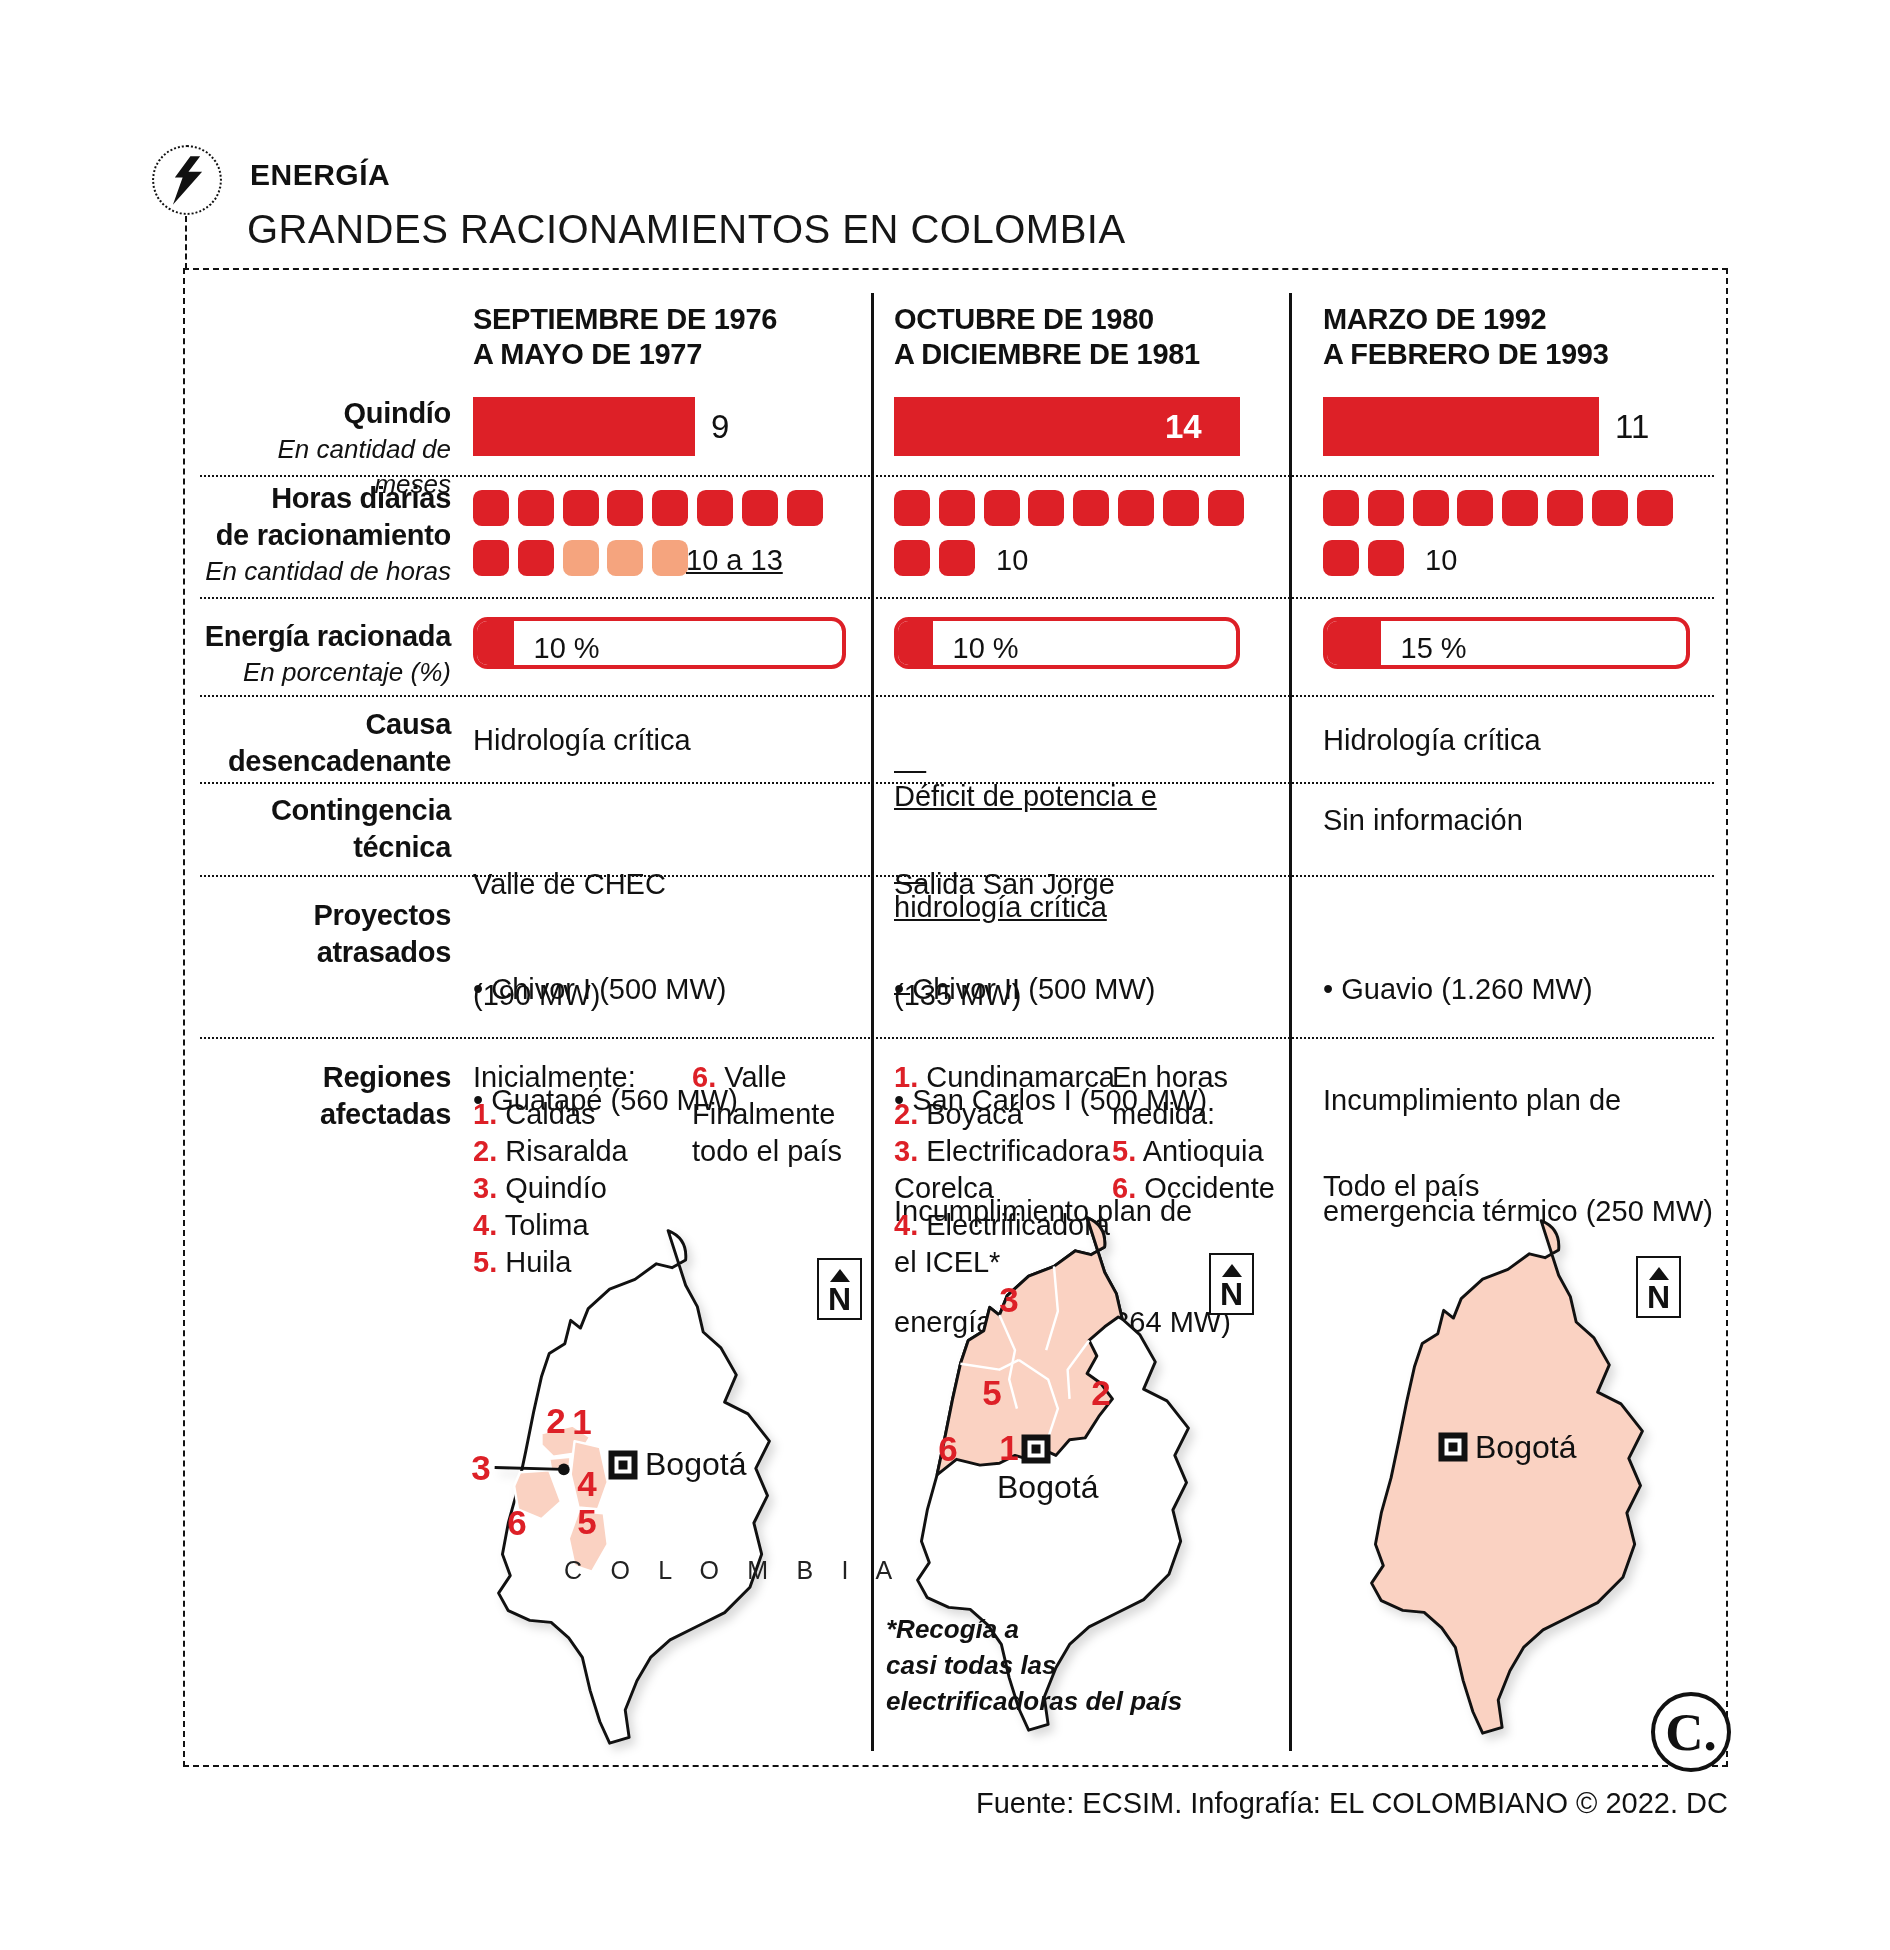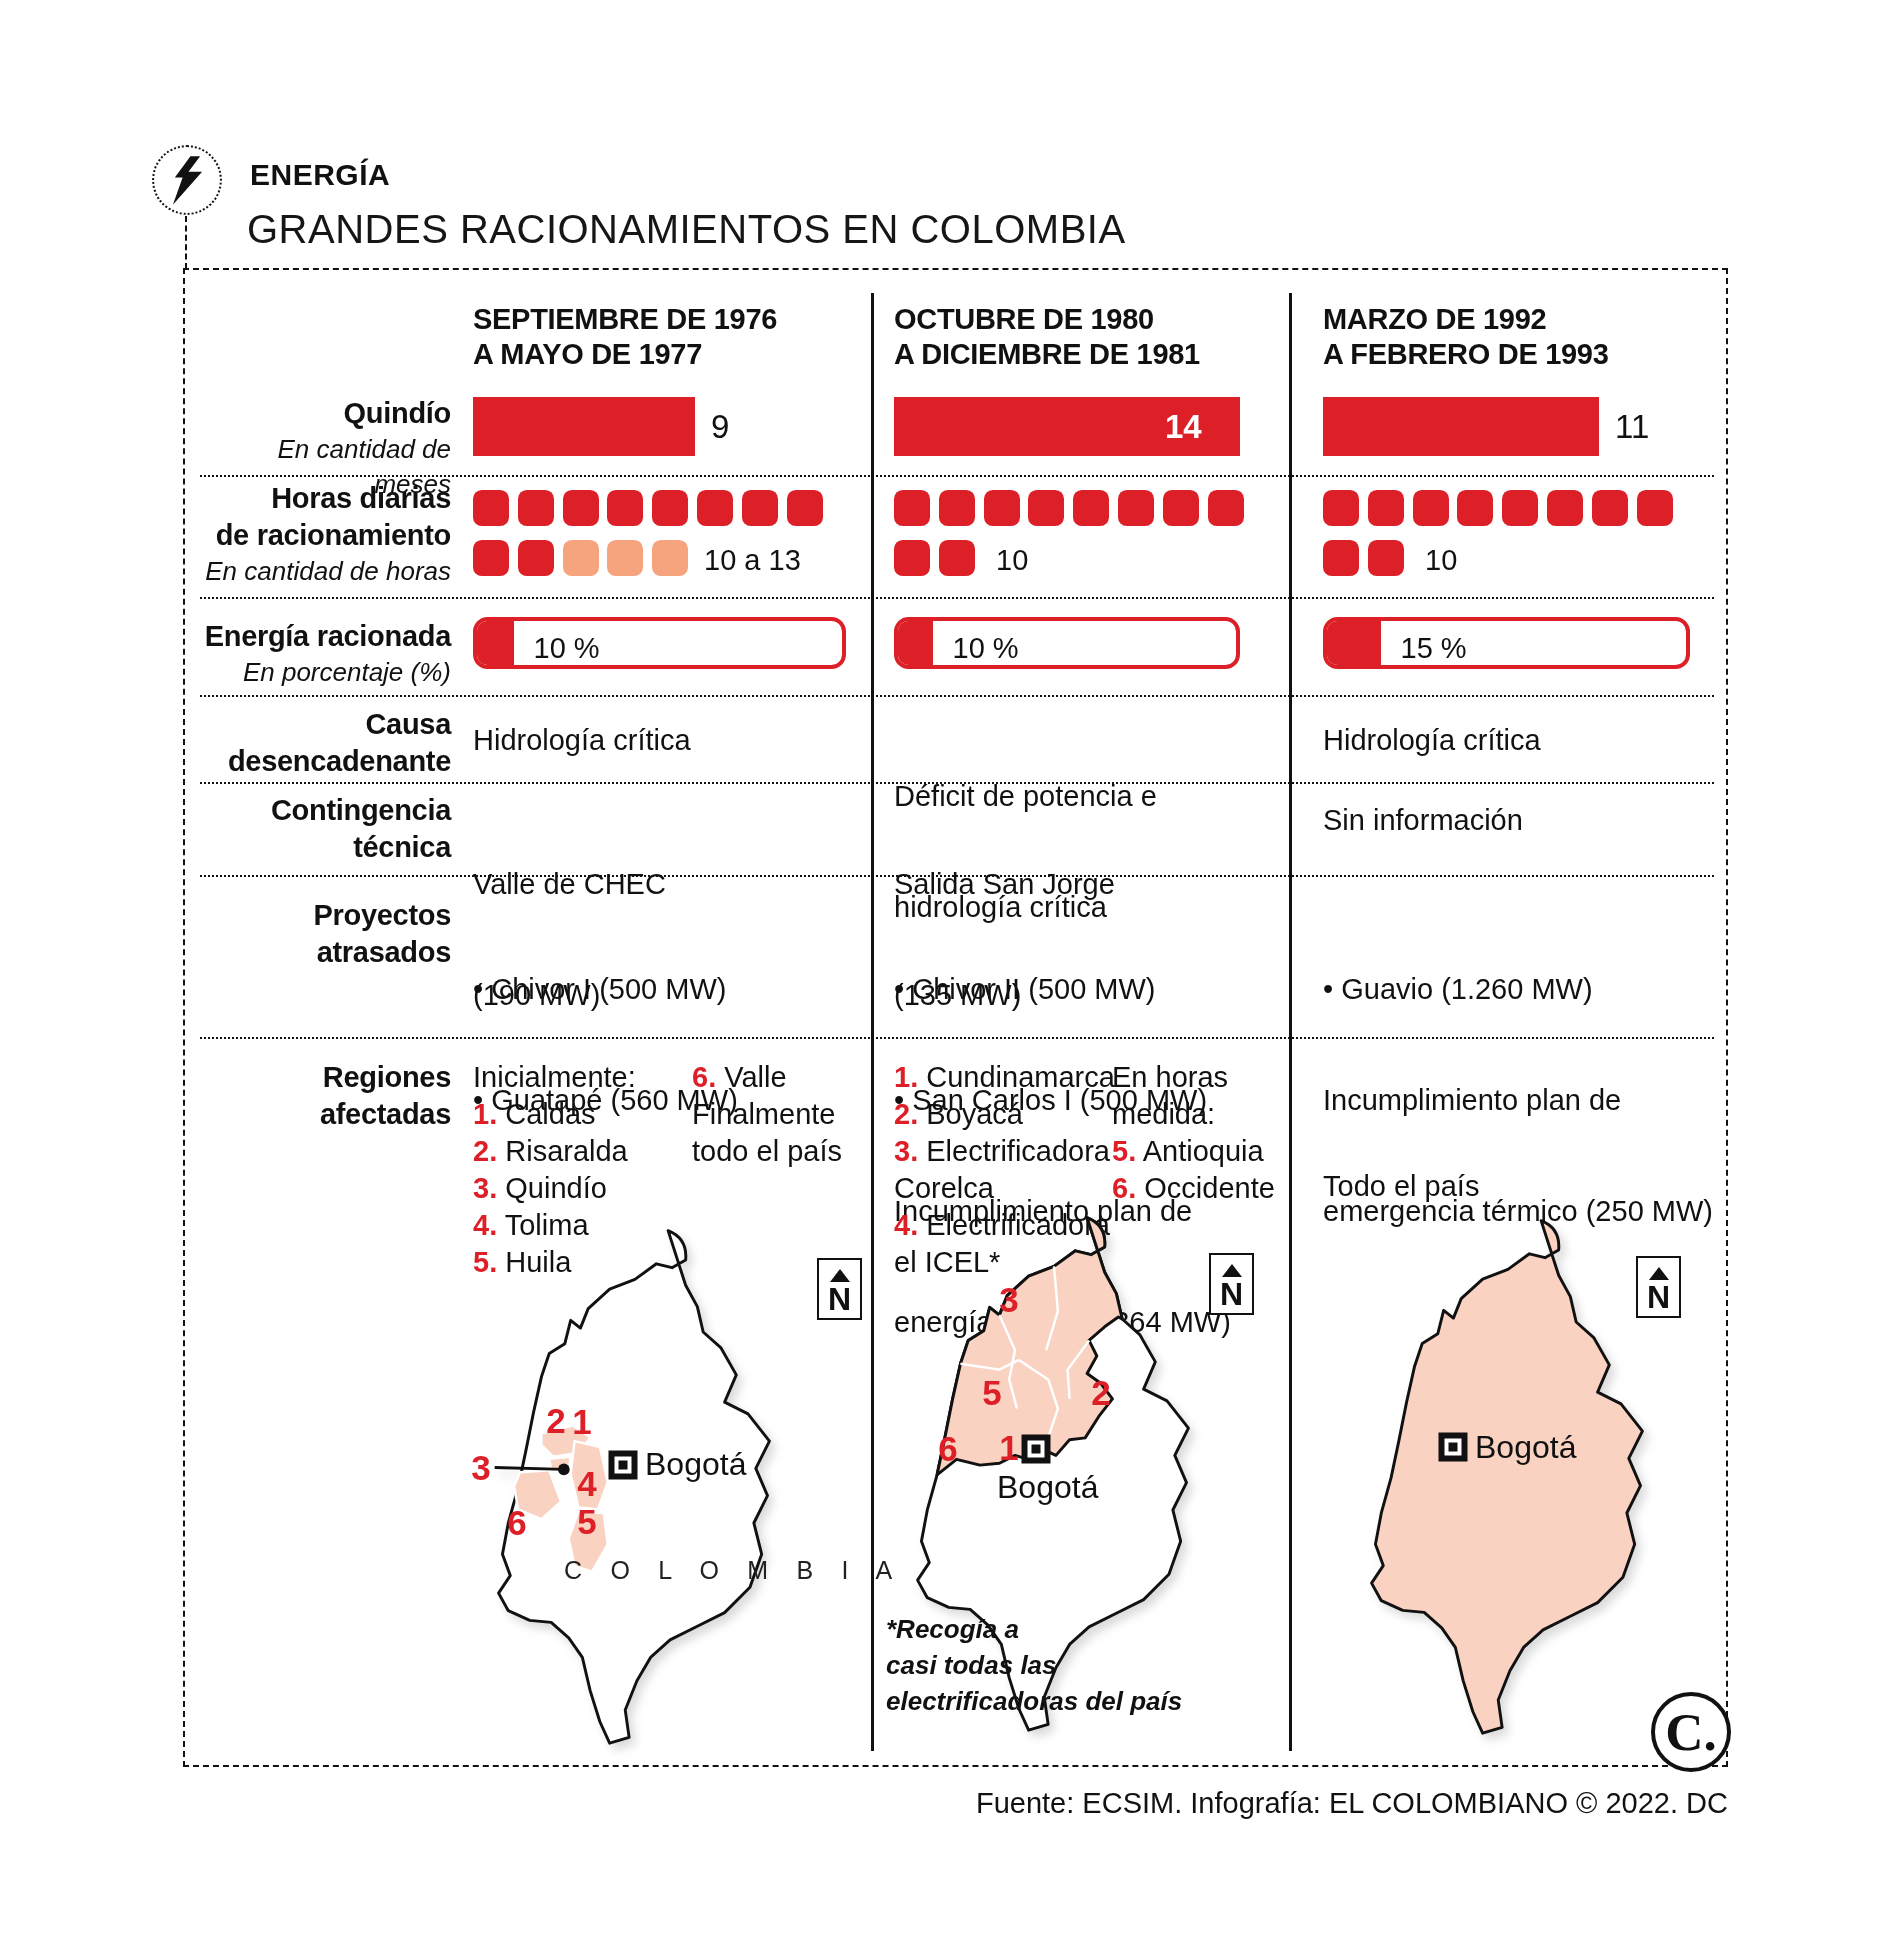--- a/index.html
+++ b/index.html
@@ -142,21 +142,21 @@
       <div class="sq"></div>
       <div class="sq"></div>
     </div>
   <div class="abs sq-row" style="left:473px; top:540px;">
       <div class="sq"></div>
       <div class="sq"></div>
       <div class="sq salmon"></div>
       <div class="sq salmon"></div>
       <div class="sq salmon"></div>
     </div>
-  <div class="abs sq-lab" style="left:704px; top:542px;">10 a 13</div>
+  <div class="abs sq-lab" style="left:686px; top:542px;text-decoration:underline;">10 a 13</div>
   <div class="abs ebar" style="left:473px; top:617px; width:373px;">
     <div class="fill" style="width:37px;"></div>
     <div class="pct">10 %</div>
   </div>
   <div class="abs val-text" style="left:473px; top:722px;">Hidrología crítica</div>
   <div class="abs val-text" style="left:473px; top:792px;">
     <div>Valle de CHEC</div>
     <div>(190 MW)</div>
   </div>
   <div class="abs val-text" style="left:473px; top:897px;">
@@ -195,21 +195,21 @@
     </div>
   <div class="abs sq-row" style="left:894px; top:540px;">
       <div class="sq"></div>
       <div class="sq"></div>
     </div>
   <div class="abs sq-lab" style="left:996px; top:542px;">10</div>
   <div class="abs ebar" style="left:894px; top:617px; width:346px;">
     <div class="fill" style="width:35px;"></div>
     <div class="pct">10 %</div>
   </div>
-  <div class="abs val-text" style="left:894px; top:704px;">
+  <div class="abs val-text" style="left:894px; top:704px;text-decoration:underline;">
     <div>Déficit de potencia e</div>
     <div>hidrología crítica</div>
   </div>
   <div class="abs val-text" style="left:894px; top:792px;">
     <div>Salida San Jorge</div>
     <div>(135 MW)</div>
   </div>
   <div class="abs val-text" style="left:894px; top:897px;">
     <div>• Chivor II (500 MW)</div>
     <div>• San Carlos I (500 MW)</div>

